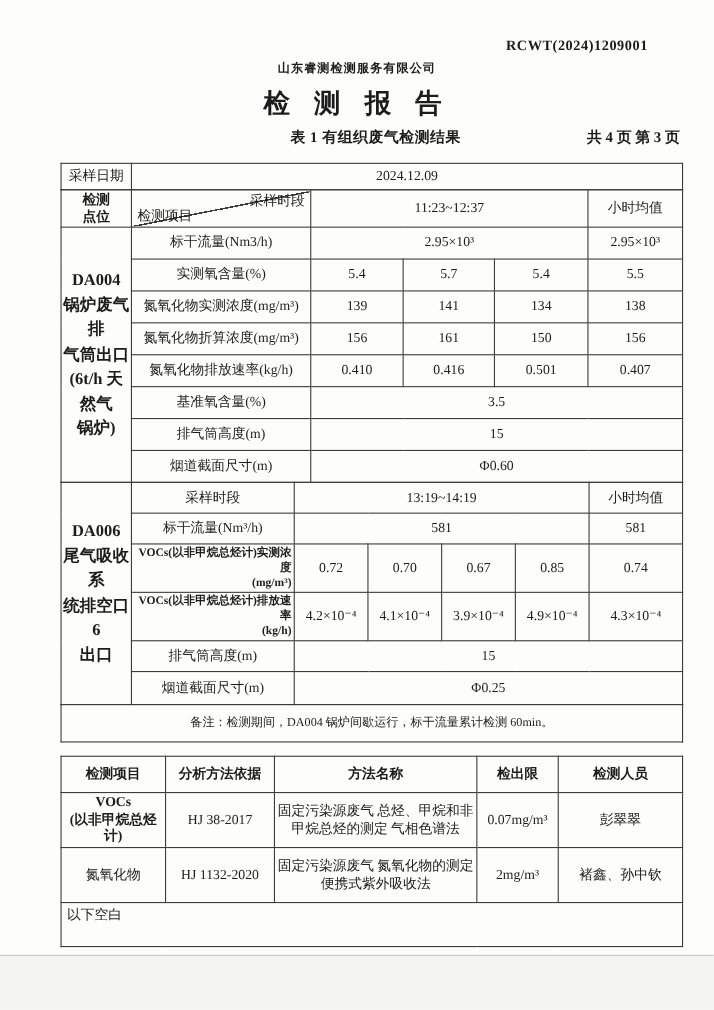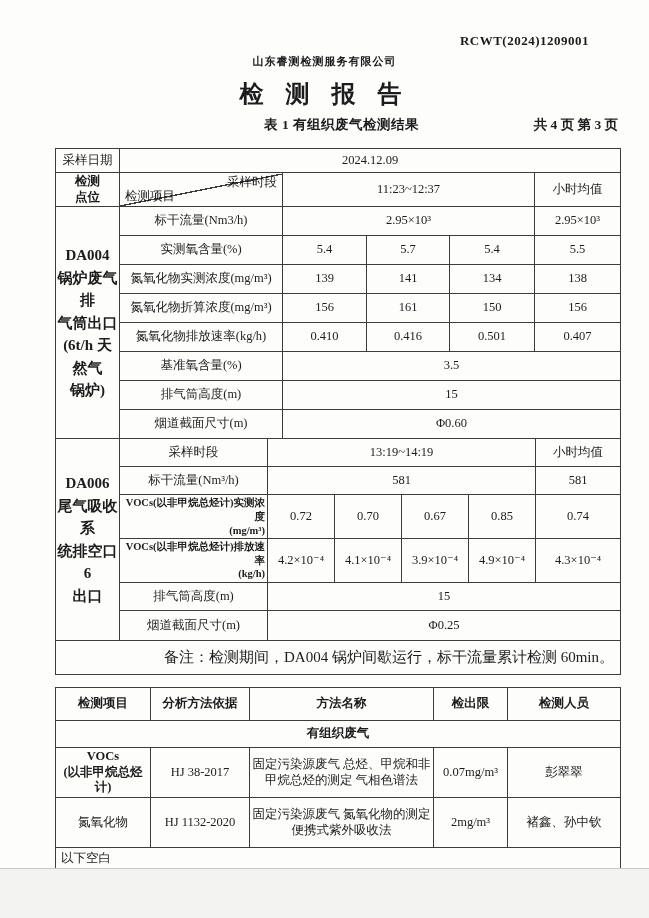--- a/index.html
+++ b/index.html
@@ -51,21 +51,21 @@
   
   .diag-td { padding: 0; }
   .diag {
     position: relative; width: 100%; height: 100%; min-height: 32px;
     background: linear-gradient(to bottom right,
       transparent calc(50% - 0.7px), #3c3c3c calc(50% - 0.7px),
       #3c3c3c calc(50% + 0.7px), transparent calc(50% + 0.7px));
   }
   .diag .top-right { position: absolute; top: 1px; right: 5px; font-size: 12.5px; }
   .diag .bottom-left { position: absolute; bottom: 1px; left: 5px; font-size: 12.5px; }
-  .note-td { text-align: right; padding: 4px 6px; font-size: 15px; }
+  .note-td { text-align: center; padding: 4px 6px; font-size: 11px; }
   .t2-gap { height: 12px; }
   .t2cap {
     text-align: center; font-size: 13.5px; font-weight: bold;
     margin: 0 0 5px 0; letter-spacing: .5px;
   }
   .t2 td { font-size: 12.5px; }
   .blank-td { text-align: left; vertical-align: top; padding: 3px 5px; height: 40px; }
   .page-bottom {
     position: absolute; left: 0; bottom: 0; width: 649px; height: 50px;
     background: #f3f3f1;
@@ -250,23 +250,20 @@
         <col style="width:113px">
     </colgroup>
     <tbody>
         <tr style="height:33px">
       <td style="font-weight:bold">检测项目</td>
       <td style="font-weight:bold">分析方法依据</td>
       <td style="font-weight:bold">方法名称</td>
       <td style="font-weight:bold">检出限</td>
       <td style="font-weight:bold">检测人员</td>
     </tr>
-    <tr style="height:27px">
-      <td colspan="5" style="font-weight:bold">有组织废气</td>
-    </tr>
     <tr style="height:50px">
       <td class="pre">VOCs
 (以非甲烷总烃计)</td>
       <td>HJ 38-2017</td>
       <td>固定污染源废气  总烃、甲烷和非甲烷总烃的测定  气相色谱法</td>
       <td>0.07mg/m³</td>
       <td>彭翠翠</td>
     </tr>
     <tr style="height:50px">
       <td>氮氧化物</td>

